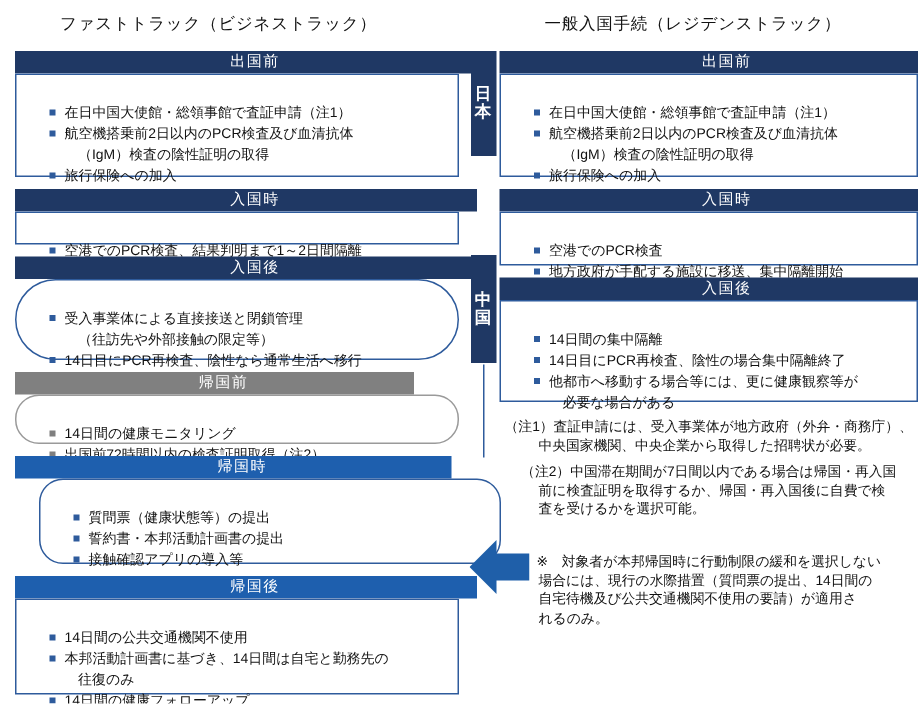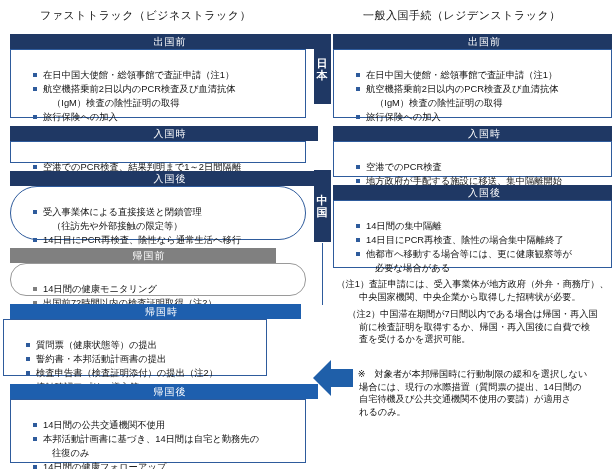--- a/index.html
+++ b/index.html
@@ -158,25 +158,24 @@
 
   <div class="bar gray" style="left:10px;top:248px;width:254px;">帰国前</div>
   <div class="box gray" style="left:10px;top:263px;width:296px;height:33px;border-radius:16px;">
     <ul class="items gray">
       <li>14日間の健康モニタリング</li>
       <li>出国前72時間以内の検査証明取得（注2）</li>
     </ul>
   </div>
 
   <div class="bar blue" style="left:10px;top:304px;width:279px;">帰国時</div>
-  <div class="box" style="left:3px;top:319px;width:264px;height:57px;">
+  <div class="box" style="left:26px;top:319px;width:308px;height:57px;border-radius:16px;">
     <ul class="items">
       <li>質問票（健康状態等）の提出</li>
       <li>誓約書・本邦活動計画書の提出</li>
-      <li>検査申告書（検査証明添付）の提出（注2）</li>
       <li>接触確認アプリの導入等</li>
     </ul>
   </div>
 
   <div class="bar blue" style="left:10px;top:384px;width:296px;">帰国後</div>
   <div class="box" style="left:10px;top:399px;width:296px;height:64px;">
     <ul class="items">
       <li>14日間の公共交通機関不使用</li>
       <li>本邦活動計画書に基づき、14日間は自宅と勤務先の</li>
       <li class="sub">往復のみ</li>

